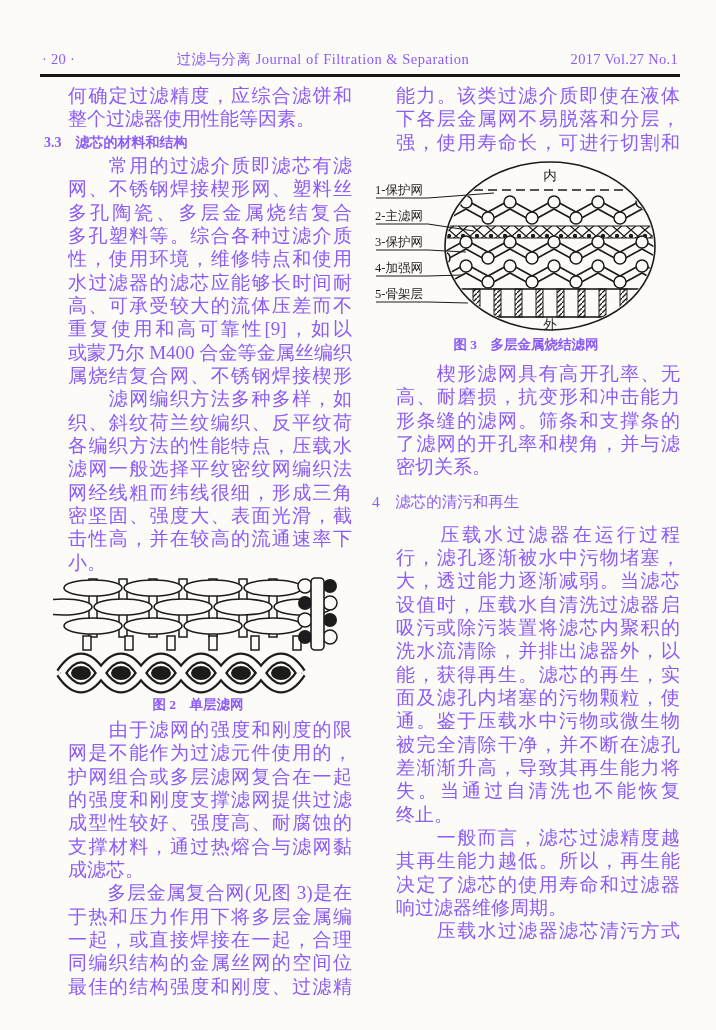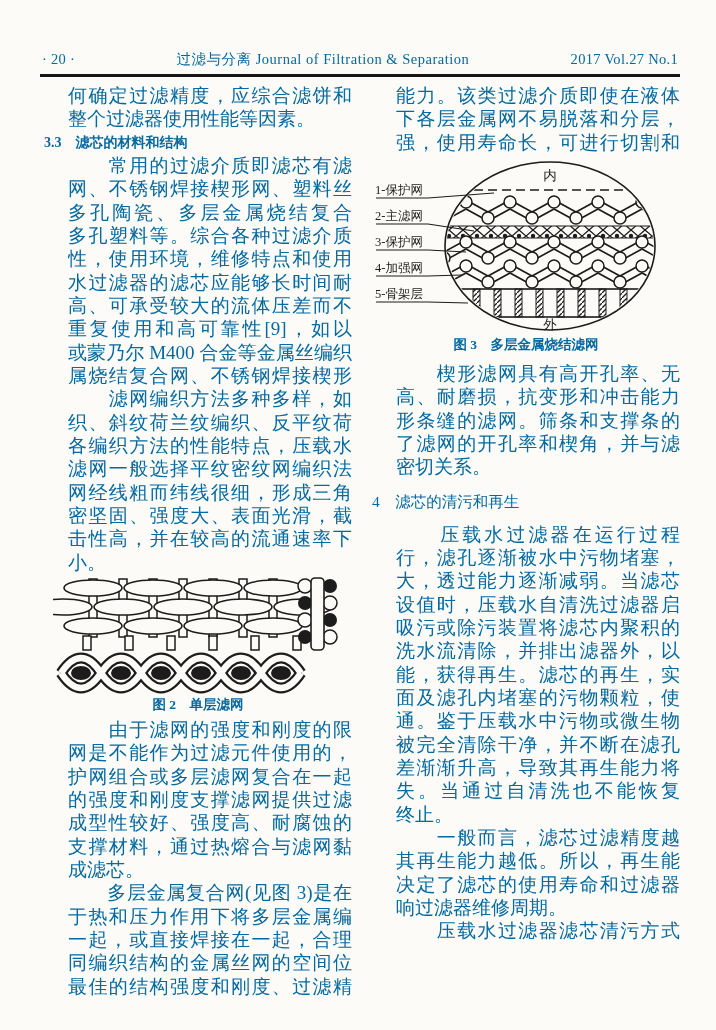--- a/index.html
+++ b/index.html
@@ -1,18 +1,18 @@
 <!DOCTYPE html>
 <html><head>
 <meta charset="utf-8">
 <style>
   html,body { margin:0; padding:0; background:#e8e8e4; }
   .page {
     position:relative; width:716px; height:1030px; margin:0 auto;
-    background:#fcfbf7; color:#0369a1;
+    background:#fcfbf7; color:#8b5cf6;
     font-family:"Liberation Serif","DejaVu Serif",serif;
     overflow:hidden;
   }
   
   .hdr {
     position:absolute; top:50px; left:42px; width:636px;
     display:flex; justify-content:space-between; align-items:baseline;
     font-size:14.5px; letter-spacing:.3px;
   }
   .hdr .mid { letter-spacing:.5px; }

